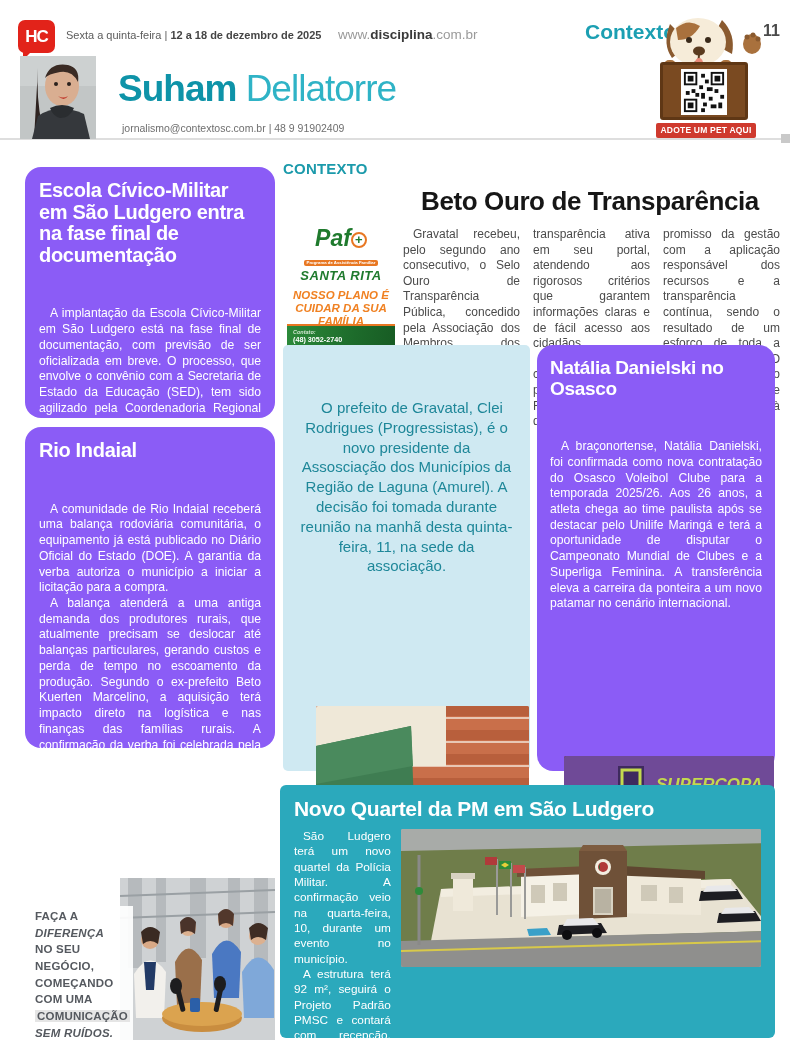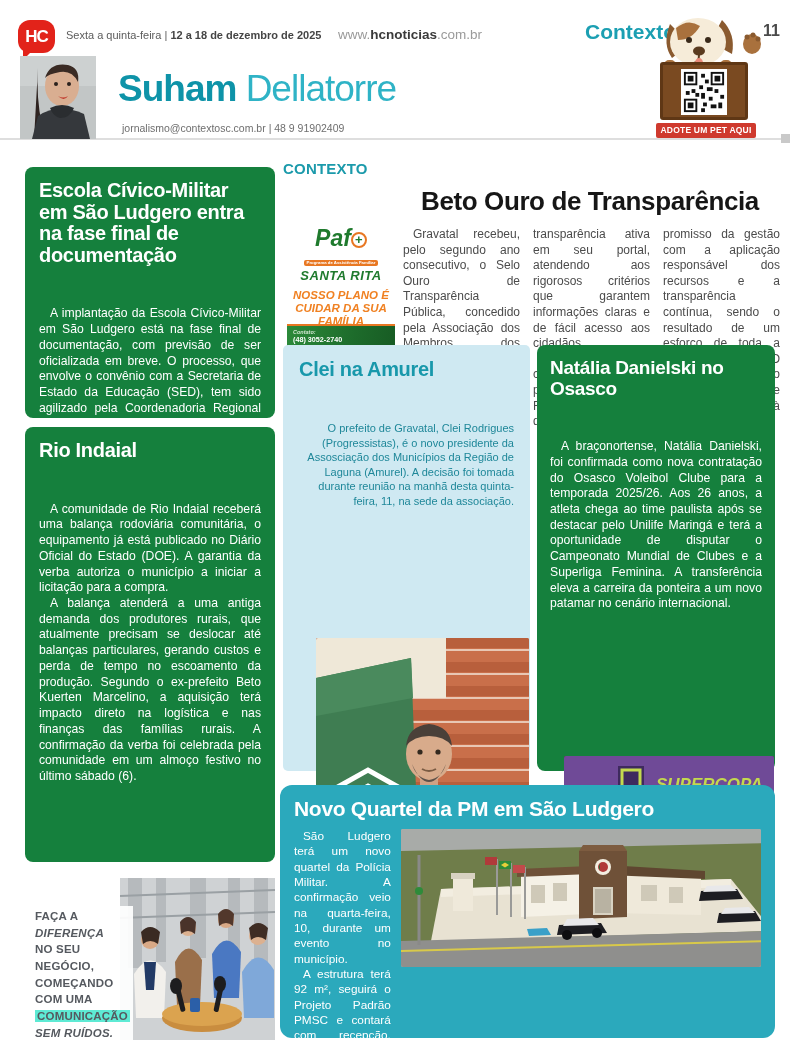--- a/index.html
+++ b/index.html
@@ -28,27 +28,27 @@
   .columnist-name .first { font-weight:bold; color:#0e93a8;margin-top:40px; }
   .columnist-name .last { font-weight:300; color:#2fb3c6; }
   .columnist-contact { font-size:10.5px; color:#6e6e6e; }
   .portrait { width:76px; height:83px; overflow:hidden; background:#b9bdbd; }
 
   
   .adopt-ribbon { background:#cf3a2e; color:#fff; font-weight:bold; font-size:8.5px;
                   text-align:center; line-height:15px; border-radius:2px; letter-spacing:.2px; }
 
   
-  .teal-box { background:#15803d; border-radius:8px; color:#fff; padding:13px 14px; }
+  .teal-box { background:#8b5cf6; border-radius:16px; color:#fff; padding:13px 14px; }
   .teal-box h2 { color:#fff; font-weight:bold; font-size:20px; line-height:1.08; margin-bottom:7px; letter-spacing:-.3px;}
   .box-body { font-size:12.2px; line-height:1.29; text-align:justify;margin-top:40px; }
   .box-body p { text-indent:11px; }
   .lightblue-box { background:#cfe9f2; border-radius:5px; padding:13px 16px; }
   .lightblue-box h2 { color:#1898ab; font-weight:bold; font-size:20px; margin-bottom:6px; letter-spacing:-.3px;}
-  .lightblue-box .box-body { color:#1e8799; font-size:11px; line-height:1.32; text-align:right; }
+  .lightblue-box .box-body { color:#1e8799; font-size:15px; line-height:1.32; text-align:center; }
 
   .selo-title { font-size:26px; font-weight:bold; color:#161616; text-align:center; letter-spacing:-.4px; }
   .selo-cols { display:flex; gap:13px; }
   .selo-col { flex:1; font-size:12px; line-height:1.3; color:#4b4b4b; text-align:justify; }
   .selo-col p { text-indent:10px; }
   .selo-col p:first-child { text-indent:10px; }
 
   .photo-frame { border-radius:2px; overflow:hidden; position:relative; }
 
   
@@ -63,47 +63,47 @@
   .paf-footer { position:absolute; left:0; right:0; bottom:0; height:47px; text-align:left;
                 background:linear-gradient(100deg,#2c8a3a 0%,#1d6b2b 60%,#175a23 100%);
                 border-top:2px solid #e87722; color:#fff; padding:3px 6px; }
   .paf-footer .lbl { font-size:5.5px; font-style:italic; color:#cfe6cf; }
   .paf-footer .val { font-size:7.2px; font-weight:bold; }
 
   
   .mp-ad { width:250px; height:162px; background:#fff; overflow:hidden; }
   .mp-text { font-size:11.5px; font-weight:bold; color:#55595f; line-height:1.45; letter-spacing:.2px;}
   .mp-text .it { font-style:italic; }
-  .mp-hl { background:#5eead4; padding:0 2px; }
+  .mp-hl { background:#e5e5e5; padding:0 2px; }
 
   
-  .quartel-box { background:#2ba9bc; border-radius:12px; color:#fff; padding:12px 14px; }
+  .quartel-box { background:#2ba9bc; border-radius:6px; color:#fff; padding:12px 14px; }
   .quartel-box h2 { font-size:21px; font-weight:bold; margin-bottom:8px; letter-spacing:-.3px; }
   .quartel-side { width:100px; font-size:11.8px; line-height:1.3; text-align:justify; }
   .quartel-side p { text-indent:9px; }
 
   .contexto-label { font-size:15px; font-weight:bold; color:#1b9aab; letter-spacing:.2px; }
 
   svg { display:block; }
 </style>
 </head>
 <body>
 
 <div class="page">
 
-  <div class="abs hc-logo" style="left:18px; top:20px;border-radius:12px;">
+  <div class="abs hc-logo" style="left:18px; top:20px;">
     <span>HC</span>
   </div>
   <div class="abs date-line" style="left:66px; top:29px;">
     <span>Sexta a quinta-feira</span>
     <span>|</span>
     <b>12 a 18 de dezembro de 2025</b>
   </div>
   <div class="abs site-url" style="left:338px; top:27px;">
-    <span>www.</span><b>hcnoticias</b><span>.com.br</span>
+    <span>www.</span><b>disciplina</b><span>.com.br</span>
   </div>
   <div class="abs contexto-masthead" style="left:585px; top:20px;">Contexto</div>
   <div class="abs page-num" style="left:763px; top:22px;">11</div>
 
   <div class="abs" style="left:648px; top:10px; width:120px; height:128px;">
     <svg width="120" height="110" viewBox="0 0 120 110">
 
       <path d="M22 14 Q14 34 24 48 L42 34 Z" fill="#8a5a2f"></path>
       <path d="M74 10 Q88 24 84 44 L62 32 Z" fill="#8a5a2f"></path>
 
@@ -181,21 +181,21 @@
   <div class="abs columnist-contact" style="left:122px; top:122px;">jornalismo@contextosc.com.br | 48 9 91902409</div>
 
   <div class="abs teal-box" style="left:25px; top:167px; width:250px; height:251px;">
     <h2>Escola Cívico-Militar em São Ludgero entra na fase final de documentação</h2>
     <div class="box-body">
       <p>A implantação da Escola Cívico-Militar em São Ludgero está na fase final de documentação, com previsão de ser oficializada em breve. O processo, que envolve o convênio com a Secretaria de Estado da Educação (SED), tem sido agilizado pela Coordenadoria Regional de Educação de Braço do Norte.</p>
       <p>A unidade escolhida para o novo modelo é a EEB São Ludgero. O Coronel Marcos Aurélio Ramm foi indicado como Oficial Gestor, com a função de reforçar civismo e disciplina. A conclusão dos trâmites burocráticos é o último passo para que o cronograma de início das atividades seja divulgado.</p>
     </div>
   </div>
 
-  <div class="abs teal-box" style="left:25px; top:427px; width:250px; height:435px;">
+  <div class="abs teal-box" style="left:25px; top:427px; width:250px; height:321px;">
     <h2>Rio Indaial</h2>
     <div class="box-body">
       <p>A comunidade de Rio Indaial receberá uma balança rodoviária comunitária, o equipamento já está publicado no Diário Oficial do Estado (DOE). A garantia da verba autoriza o município a iniciar a licitação para a compra.</p>
       <p>A balança atenderá a uma antiga demanda dos produtores rurais, que atualmente precisam se deslocar até balanças particulares, gerando custos e perda de tempo no escoamento da produção. Segundo o ex-prefeito Beto Kuerten Marcelino, a aquisição terá impacto direto na logística e nas finanças das famílias rurais. A confirmação da verba foi celebrada pela comunidade em um almoço festivo no último sábado (6).</p>
     </div>
 
   </div>
 
   <div class="abs mp-ad" style="left:25px; top:878px;">
     <svg class="abs" style="left:95px; top:0;" width="155" height="162" viewBox="0 0 155 162">
@@ -279,21 +279,20 @@
     <div class="selo-col">
       <p style="text-indent:0;">transparência ativa em seu portal, atendendo aos rigorosos critérios que garantem informações claras e de fácil acesso aos cidadãos.</p>
       <p>O prêmio foi celebrado pelo prefeito Clei Rodrigues, que destacou o com-</p>
     </div>
     <div class="selo-col">
       <p style="text-indent:0;">promisso da gestão com a aplicação responsável dos recursos e a transparência contínua, sendo o resultado de um esforço de toda a equipe municipal. O Selo Ouro reforça o direito da sociedade ao acesso à informação.</p>
     </div>
   </div>
 
   <div class="abs lightblue-box" style="left:283px; top:345px; width:247px; height:426px;">
-    <h2>Clei na Amurel</h2>
     <div class="box-body">
       <p>O prefeito de Gravatal, Clei Rodrigues (Progressistas), é o novo presidente da Assosciação dos Municípios da Região de Laguna (Amurel). A decisão foi tomada durante reunião na manhã desta quinta-feira, 11, na sede da associação.</p>
     </div>
     <div class="photo-frame abs" style="left:17px; top:130px; width:213px; height:282px;">
       <svg width="213" height="282" viewBox="0 0 213 282">
 
         <rect width="213" height="282" fill="#c96f4a"></rect>
         <g fill="#b85f3c">
             <rect y="0" width="213" height="10"></rect>
             <rect y="24" width="213" height="10"></rect>

